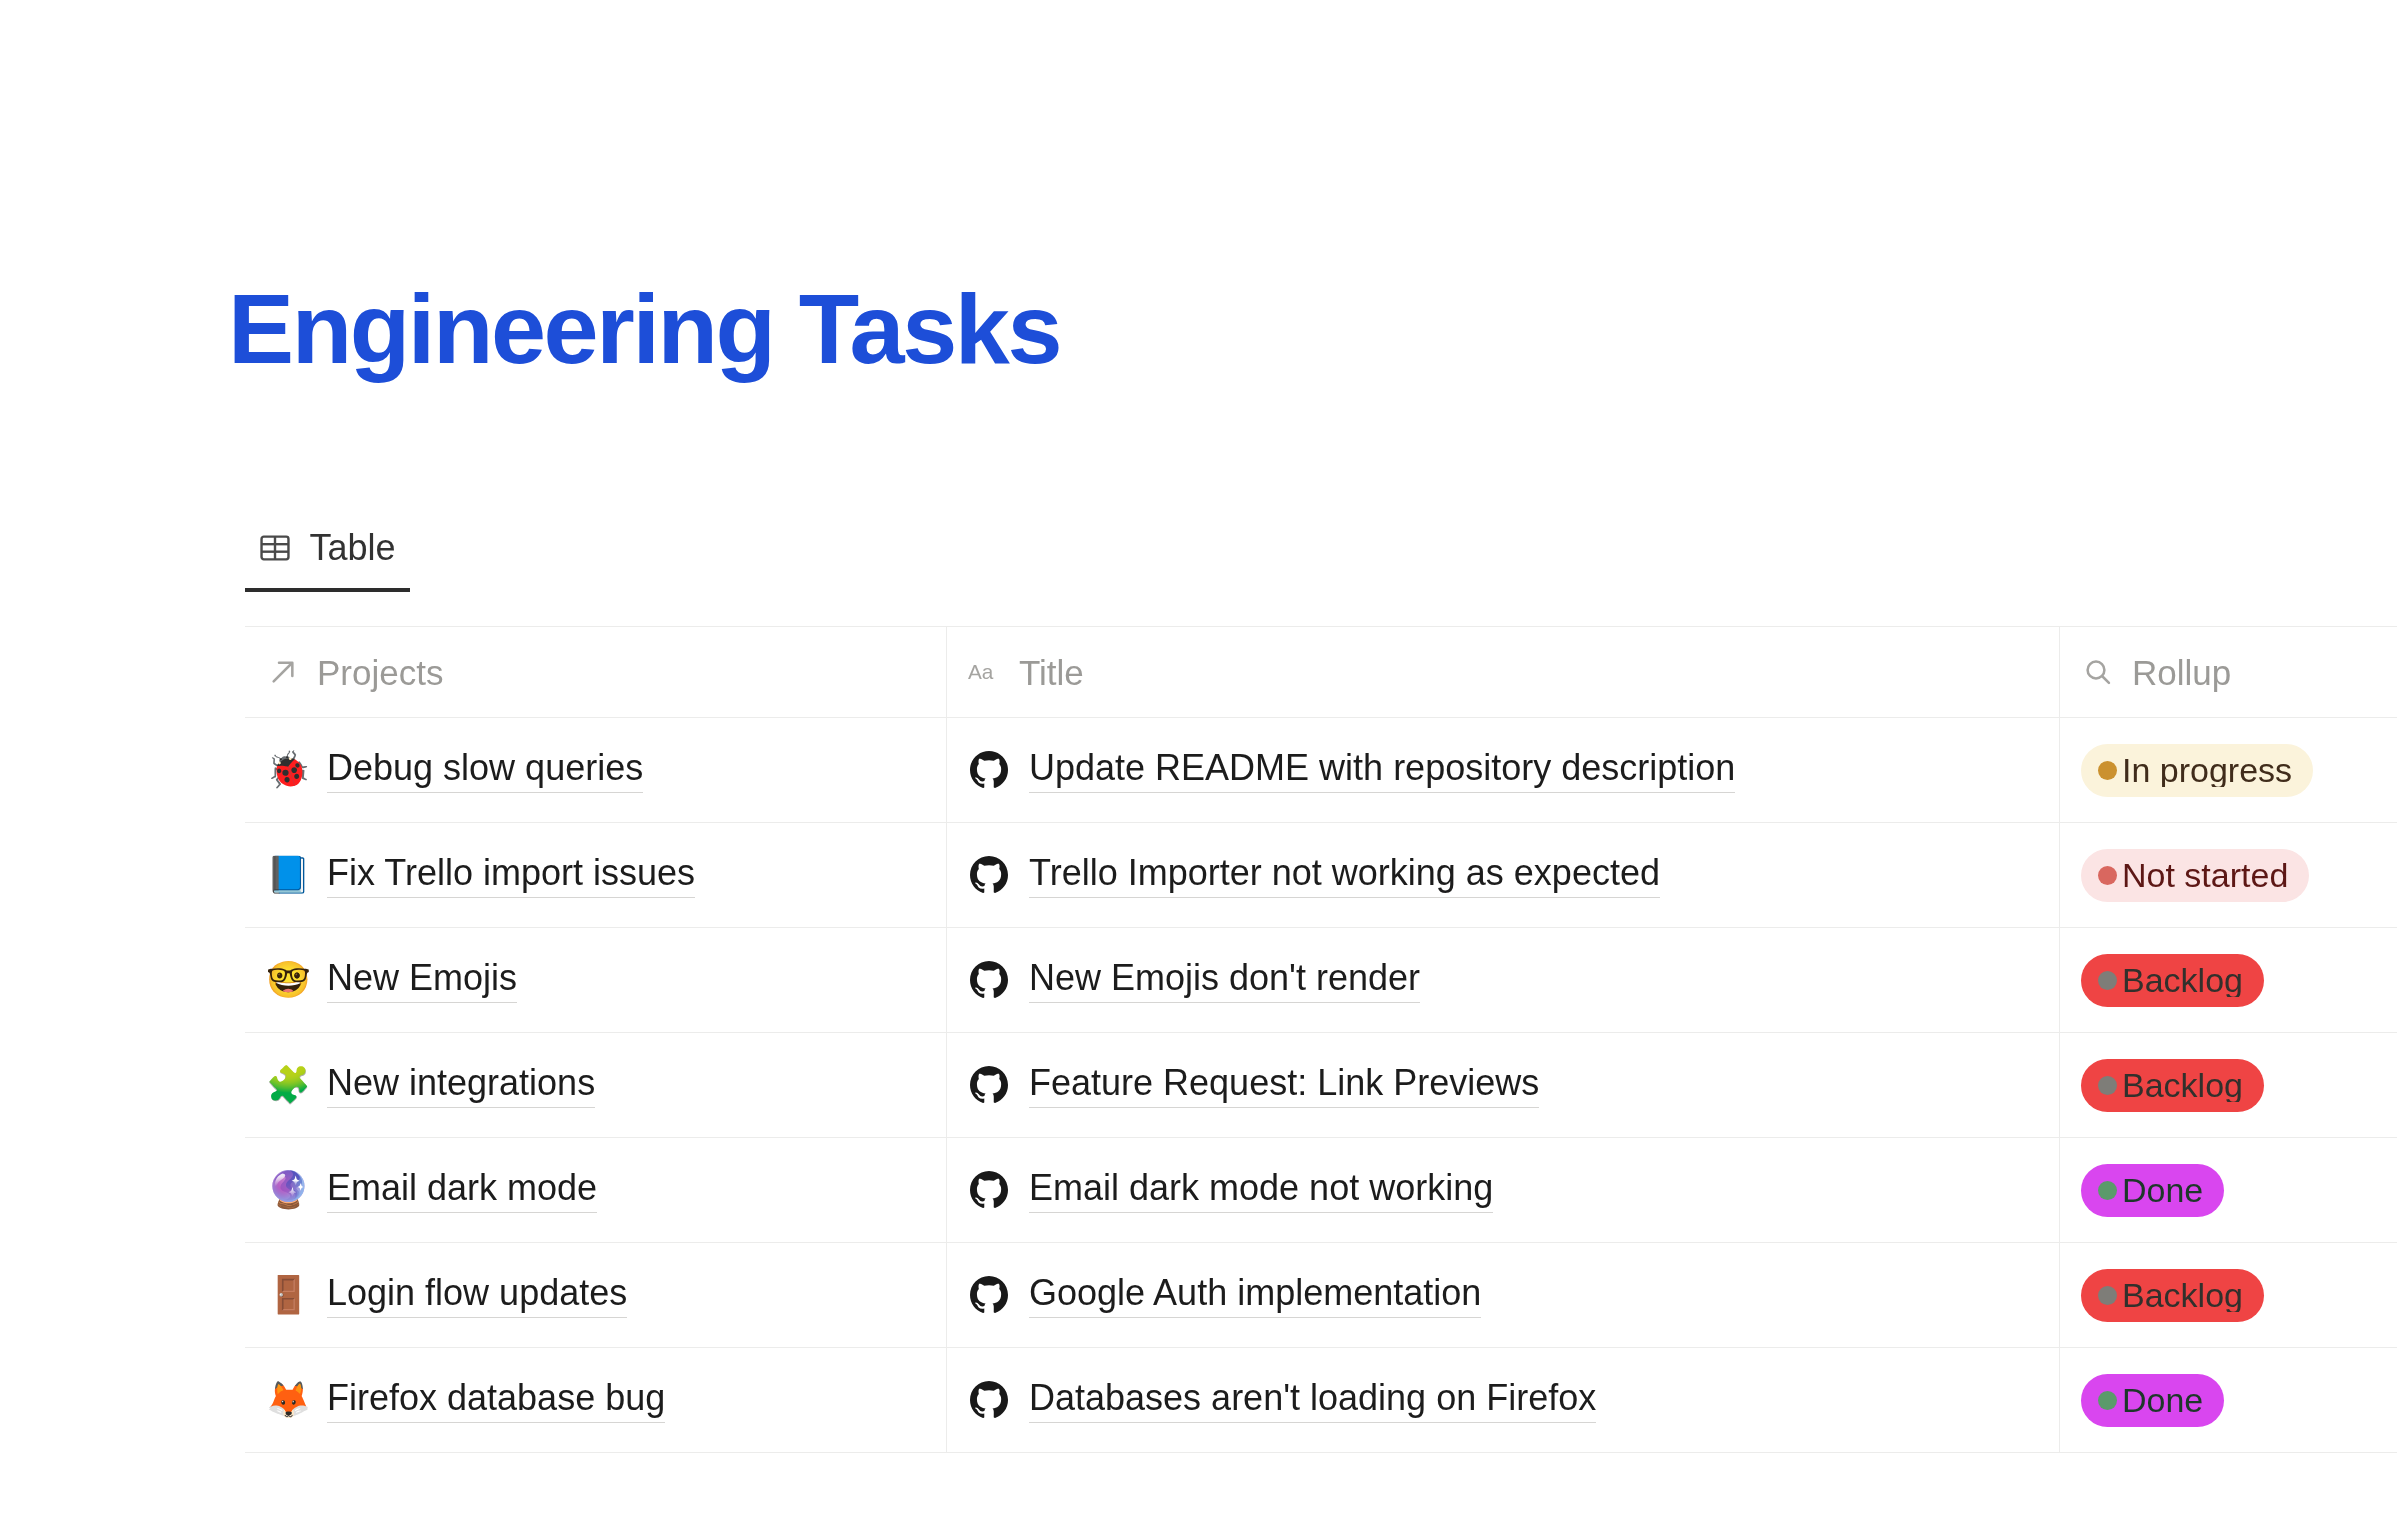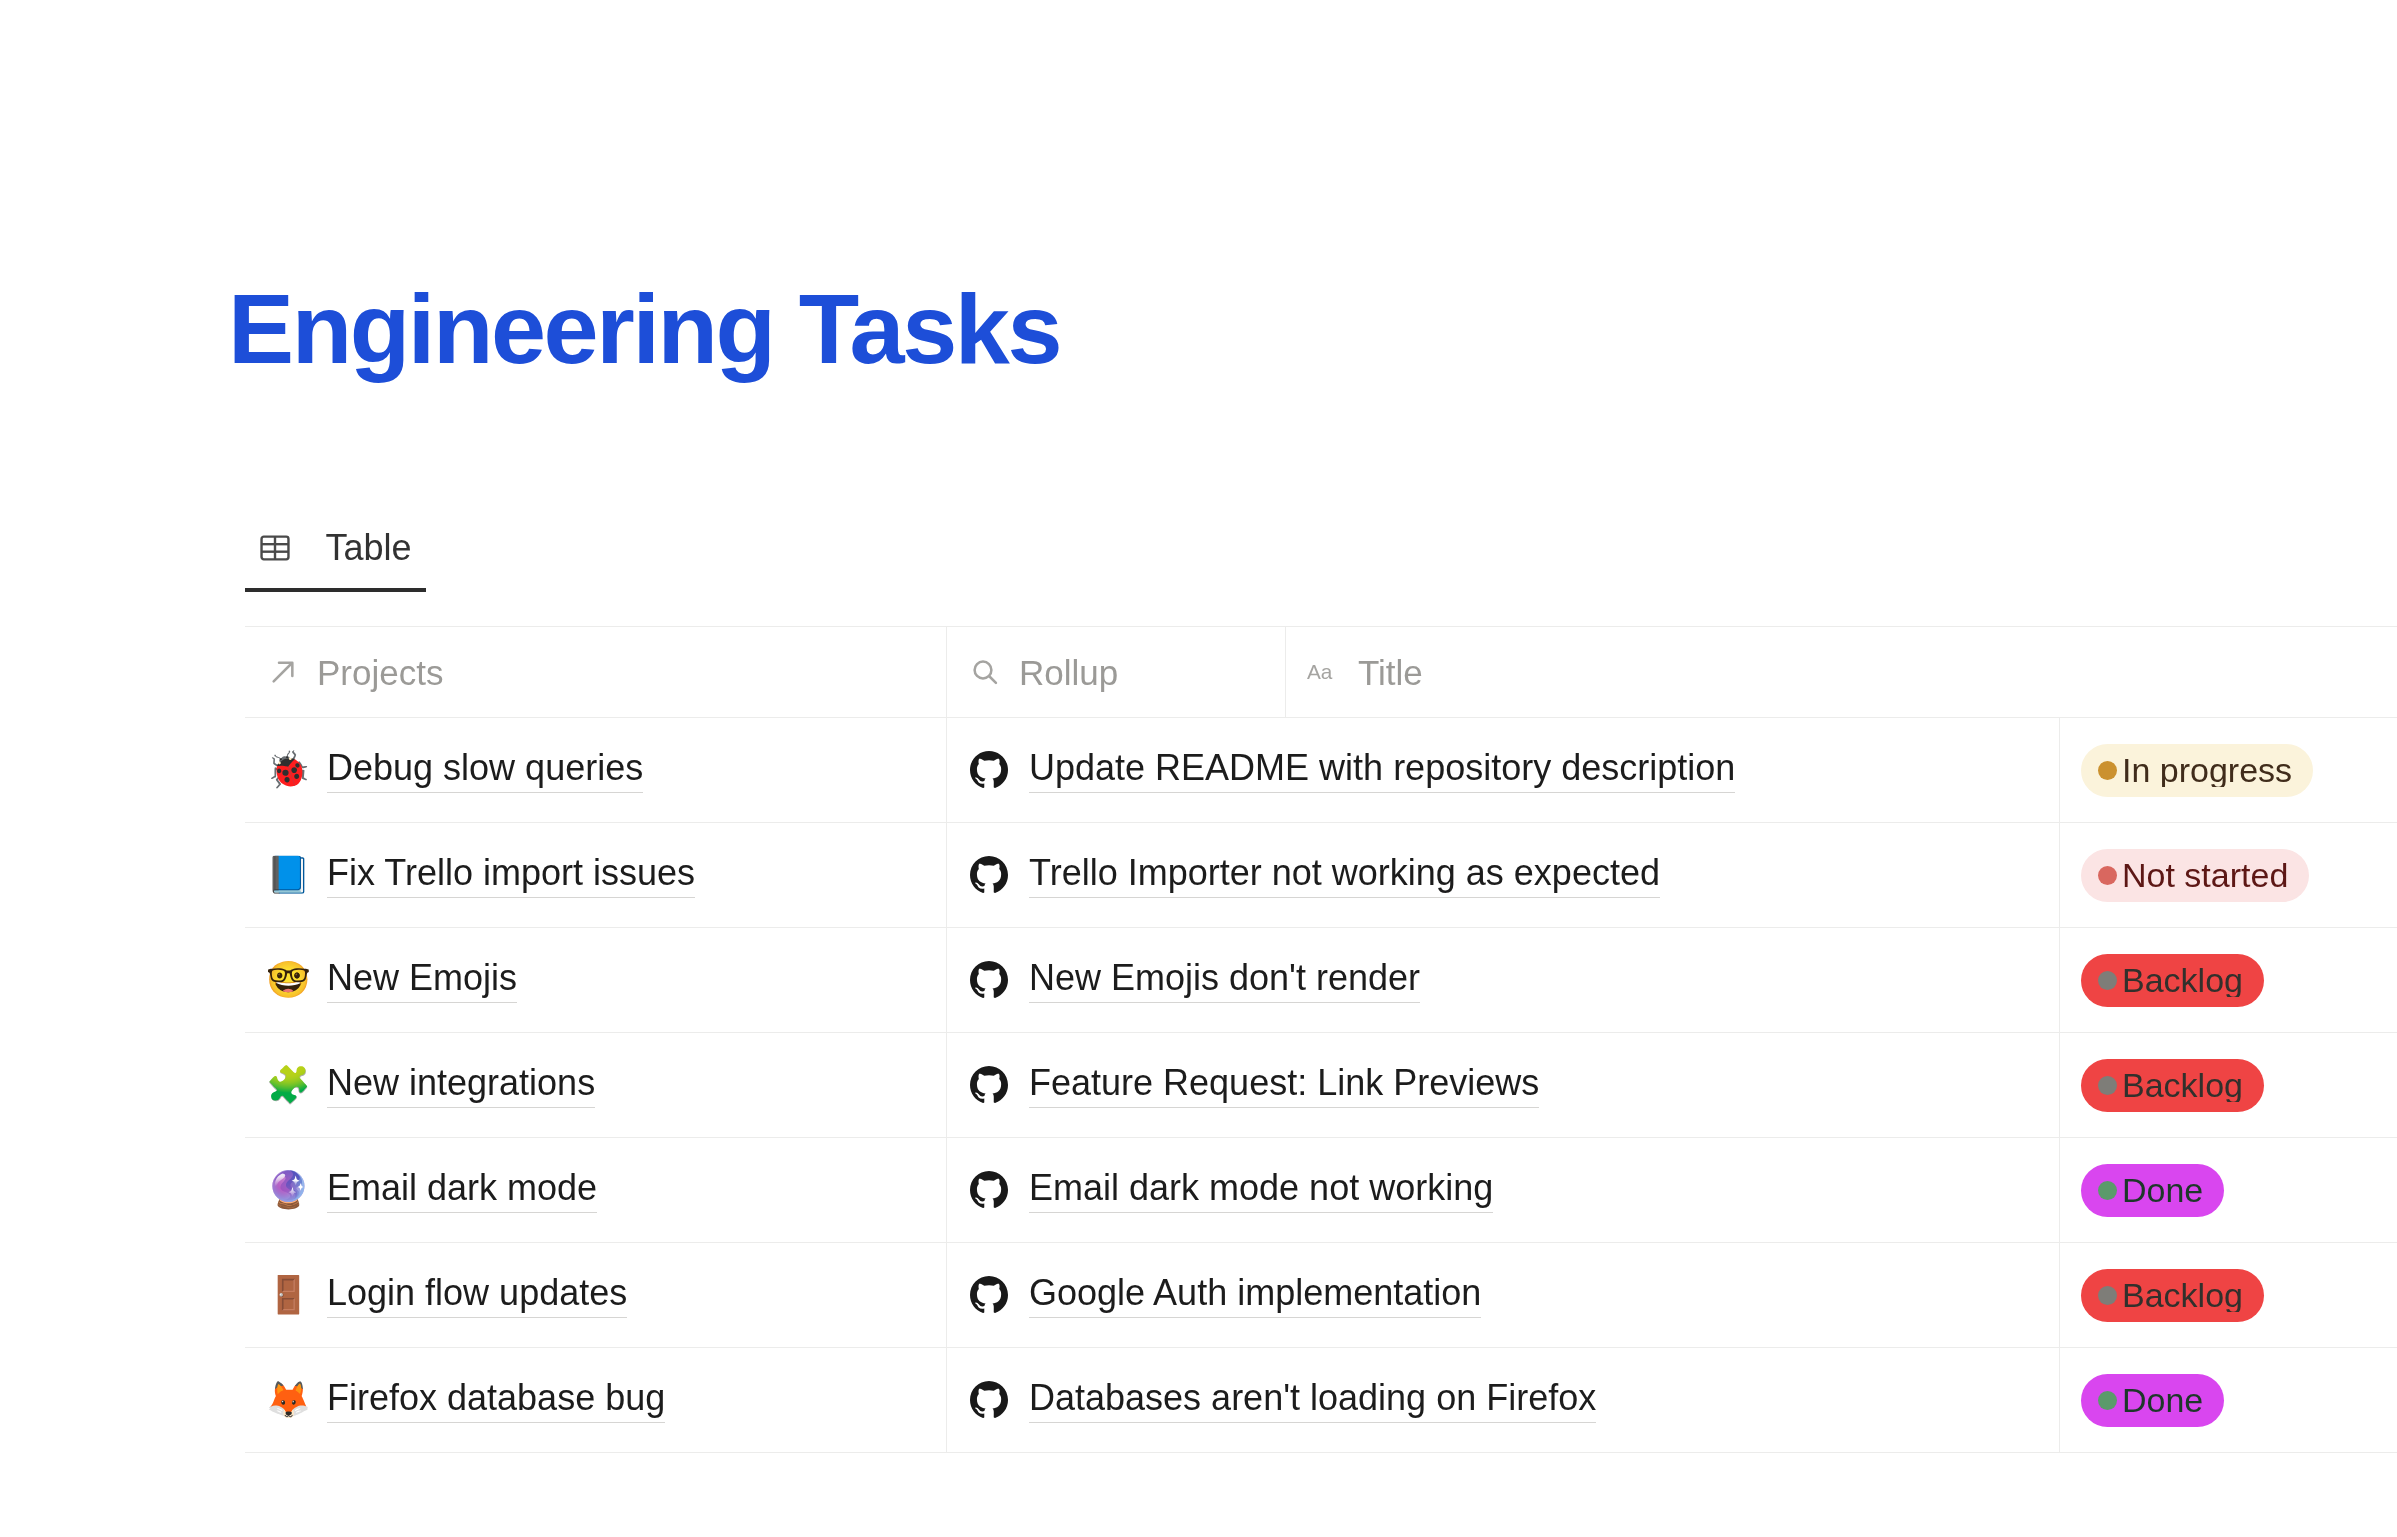--- a/index.html
+++ b/index.html
@@ -37,21 +37,21 @@
   .view-tabs {
     position: absolute;
     left: 245px;
     top: 525px;
     display: flex;
     align-items: flex-start;
   }
   .view-tab {
     display: flex;
     align-items: center;
-    gap: 31px;
+    gap: 15px;
     padding: 3.8px 15px 21px 11.4px;
     border-bottom: 4.8px solid #2d2d2d;
     cursor: pointer;
   }
   .view-tab .tab-icon {
     width: 38px;
     height: 38px;
     display: flex;
     align-items: center;
     justify-content: center;
@@ -210,42 +210,42 @@
           <span class="hdr-icon">
             <svg width="32" height="32" viewBox="0 0 24 24" fill="none" stroke="currentColor" stroke-width="1.9" stroke-linecap="round" stroke-linejoin="round">
               <line x1="5" y1="19" x2="18" y2="6"></line>
               <polyline points="9,5 19,5 19,15"></polyline>
             </svg>
           </span>
           <span class="hdr-label">Projects</span>
         </div>
       </div>
 
+      <div class="tcell col-title">
+        <div class="hdr-inner">
+          <span class="hdr-icon">
+            <svg width="34" height="28.5" viewBox="0 0 36 26">
+              <text x="0" y="20" font-family="Liberation Sans, sans-serif" font-size="22" fill="currentColor">Aa</text>
+            </svg>
+          </span>
+          <span class="hdr-label">Title</span>
+        </div>
+      </div>
+
       <div class="tcell col-rollup">
         <div class="hdr-inner">
           <span class="hdr-icon">
             <svg width="32" height="32" viewBox="0 0 24 24" fill="none" stroke="currentColor" stroke-width="1.9" stroke-linecap="round">
               <circle cx="10.5" cy="10.5" r="6.3"></circle>
               <line x1="15.2" y1="15.2" x2="20.2" y2="20.2"></line>
             </svg>
           </span>
           <span class="hdr-label">Rollup</span>
         </div>
       </div>
-
-      <div class="tcell col-title">
-        <div class="hdr-inner">
-          <span class="hdr-icon">
-            <svg width="34" height="28.5" viewBox="0 0 36 26">
-              <text x="0" y="20" font-family="Liberation Sans, sans-serif" font-size="22" fill="currentColor">Aa</text>
-            </svg>
-          </span>
-          <span class="hdr-label">Title</span>
-        </div>
-      </div>
     </div>
 
     <div id="rows-host">
   <div class="trow">
 
     <div class="tcell col-projects">
       <div class="cell-inner">
         <span class="emoji">🐞</span>
         <span class="link-text">Debug slow queries</span>
       </div>

